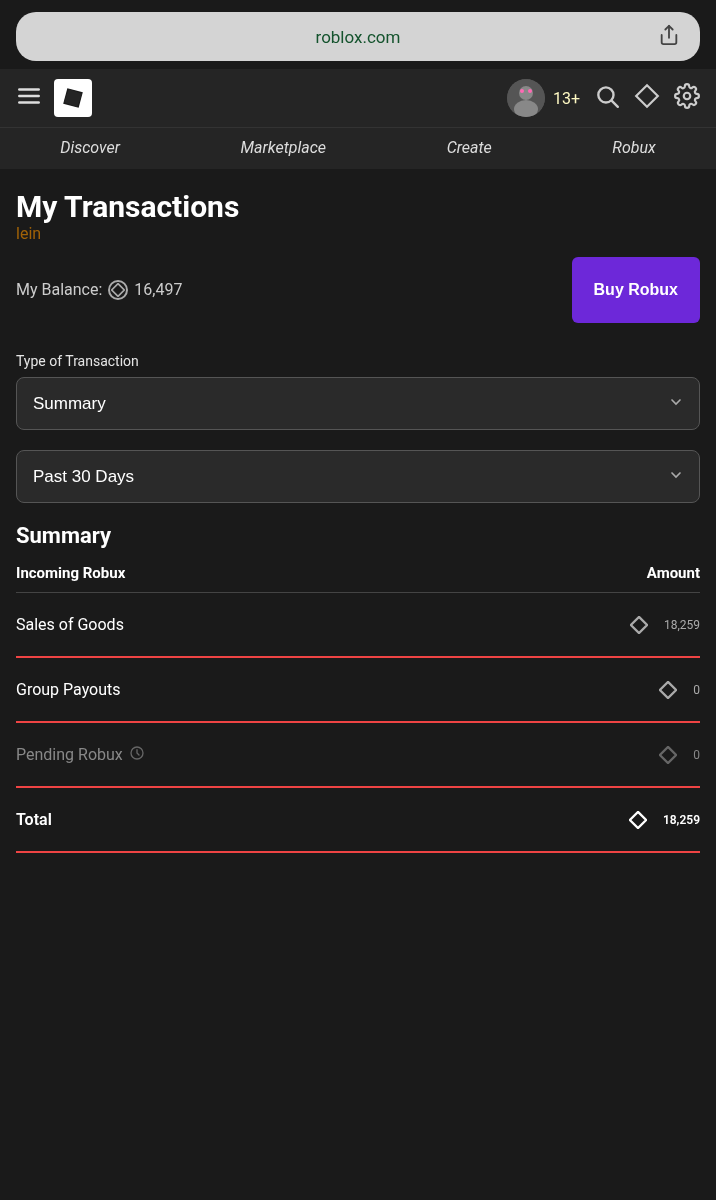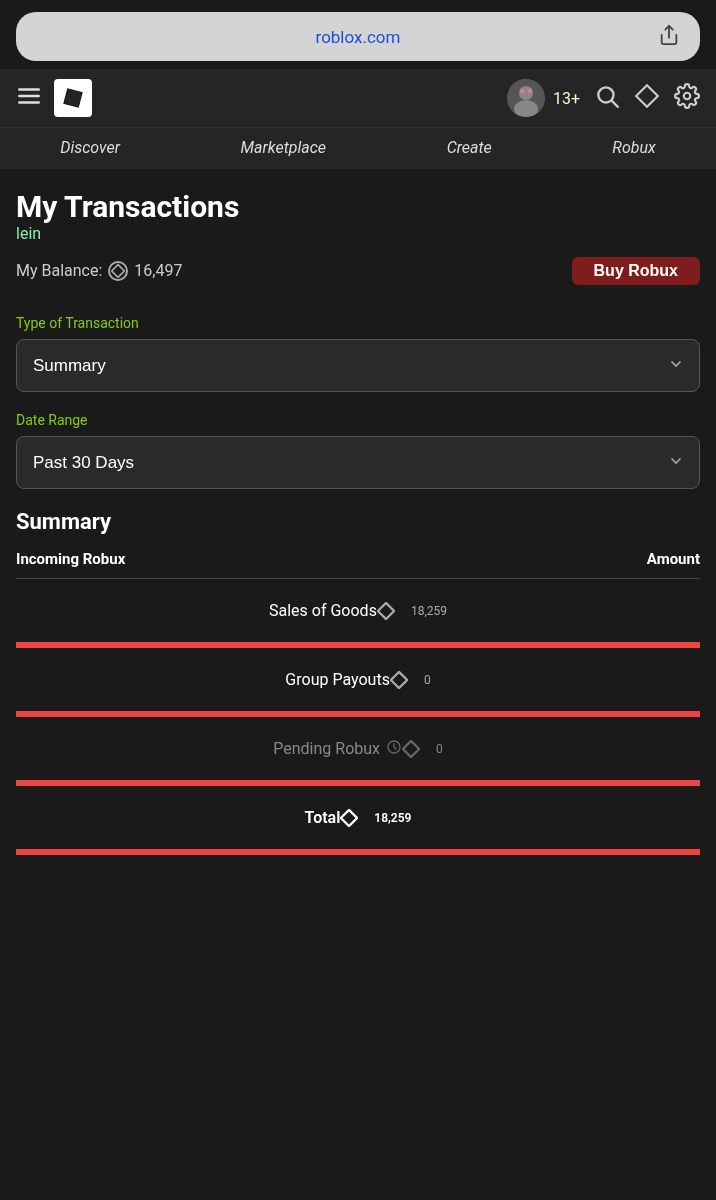--- a/index.html
+++ b/index.html
@@ -16,21 +16,21 @@
     .address-bar {
       background: #d4d4d4;
       border-radius: 20px;
       margin: 12px 16px 8px 16px;
       padding: 10px 16px;
       display: flex;
       align-items: center;
       justify-content: space-between;
     }
     .address-bar-url {
-      color: #1d4ed8;
+      color: #14532d;
       font-size: 17px;
       font-weight: 400;
       flex: 1;
       text-align: center;
     }
     .share-icon-btn {
       color: #333;
       background: none;
       border: none;
       cursor: pointer;
@@ -121,21 +121,21 @@
       padding: 20px 16px;
     }
 
     .page-title {
       font-size: 30px;
       font-weight: 700;
       color: #fff;
     }
     .username {
       font-size: 16px;
-      color: #86efac;
+      color: #a16207;
       margin-bottom: 14px;
     }
     .balance-row {
       display: flex;
       align-items: center;
       justify-content: space-between;
       margin-bottom: 30px;
     }
     .balance-label {
       font-size: 16px;
@@ -150,34 +150,34 @@
       justify-content: center;
       width: 20px;
       height: 20px;
       border: 2px solid #aaa;
       border-radius: 50%;
       font-size: 11px;
       font-weight: 700;
       color: #aaa;
     }
     .buy-robux-btn {
-      background: #7f1d1d;
+      background: #6d28d9;
       color: #fff;
       border: none;
       border-radius: 6px;
-      padding: 5px 22px;
+      padding: 24px 22px;
       font-size: 16px;
       font-weight: 600;
       cursor: pointer;
     }
 
     
     .field-label {
       font-size: 14px;
-      color: #84cc16;
+      color: #e5e5e5;
       margin-bottom: 8px;
     }
     .select-wrapper {
       position: relative;
       margin-bottom: 20px;
     }
     .select-box {
       width: 100%;
       background: #2a2a2a;
       border: 1.5px solid #555;
@@ -214,24 +214,24 @@
       border-bottom: 1px solid #444;
       margin-bottom: 0;
     }
     .table-header-label {
       font-size: 15px;
       font-weight: 700;
       color: #fff;
     }
     .table-row {
       display: flex;
-      justify-content: center;
+      justify-content: space-between;
       align-items: center;
       padding: 22px 0;
-      border-bottom: 6px solid #ef4444;
+      border-bottom: 2px solid #ef4444;
     }
     .table-row-label {
       font-size: 16px;
       color: #fff;
     }
     .table-row-label.muted {
       color: #888;
     }
     .table-row-value {
       font-size: 12px;
@@ -351,21 +351,20 @@
       <option>Purchases</option>
       <option>Sales</option>
     </select>
     <span class="select-chevron">
       <svg width="16" height="16" viewBox="0 0 24 24" fill="none" stroke="#aaa" stroke-width="2.5" stroke-linecap="round">
         <polyline points="6 9 12 15 18 9"></polyline>
       </svg>
     </span>
   </div>
 
-  <div class="field-label">Date Range</div>
   <div class="select-wrapper">
     <select class="select-box">
       <option>Past 30 Days</option>
       <option>Past 7 Days</option>
       <option>Past 90 Days</option>
       <option>Past Year</option>
     </select>
     <span class="select-chevron">
       <svg width="16" height="16" viewBox="0 0 24 24" fill="none" stroke="#aaa" stroke-width="2.5" stroke-linecap="round">
         <polyline points="6 9 12 15 18 9"></polyline>

